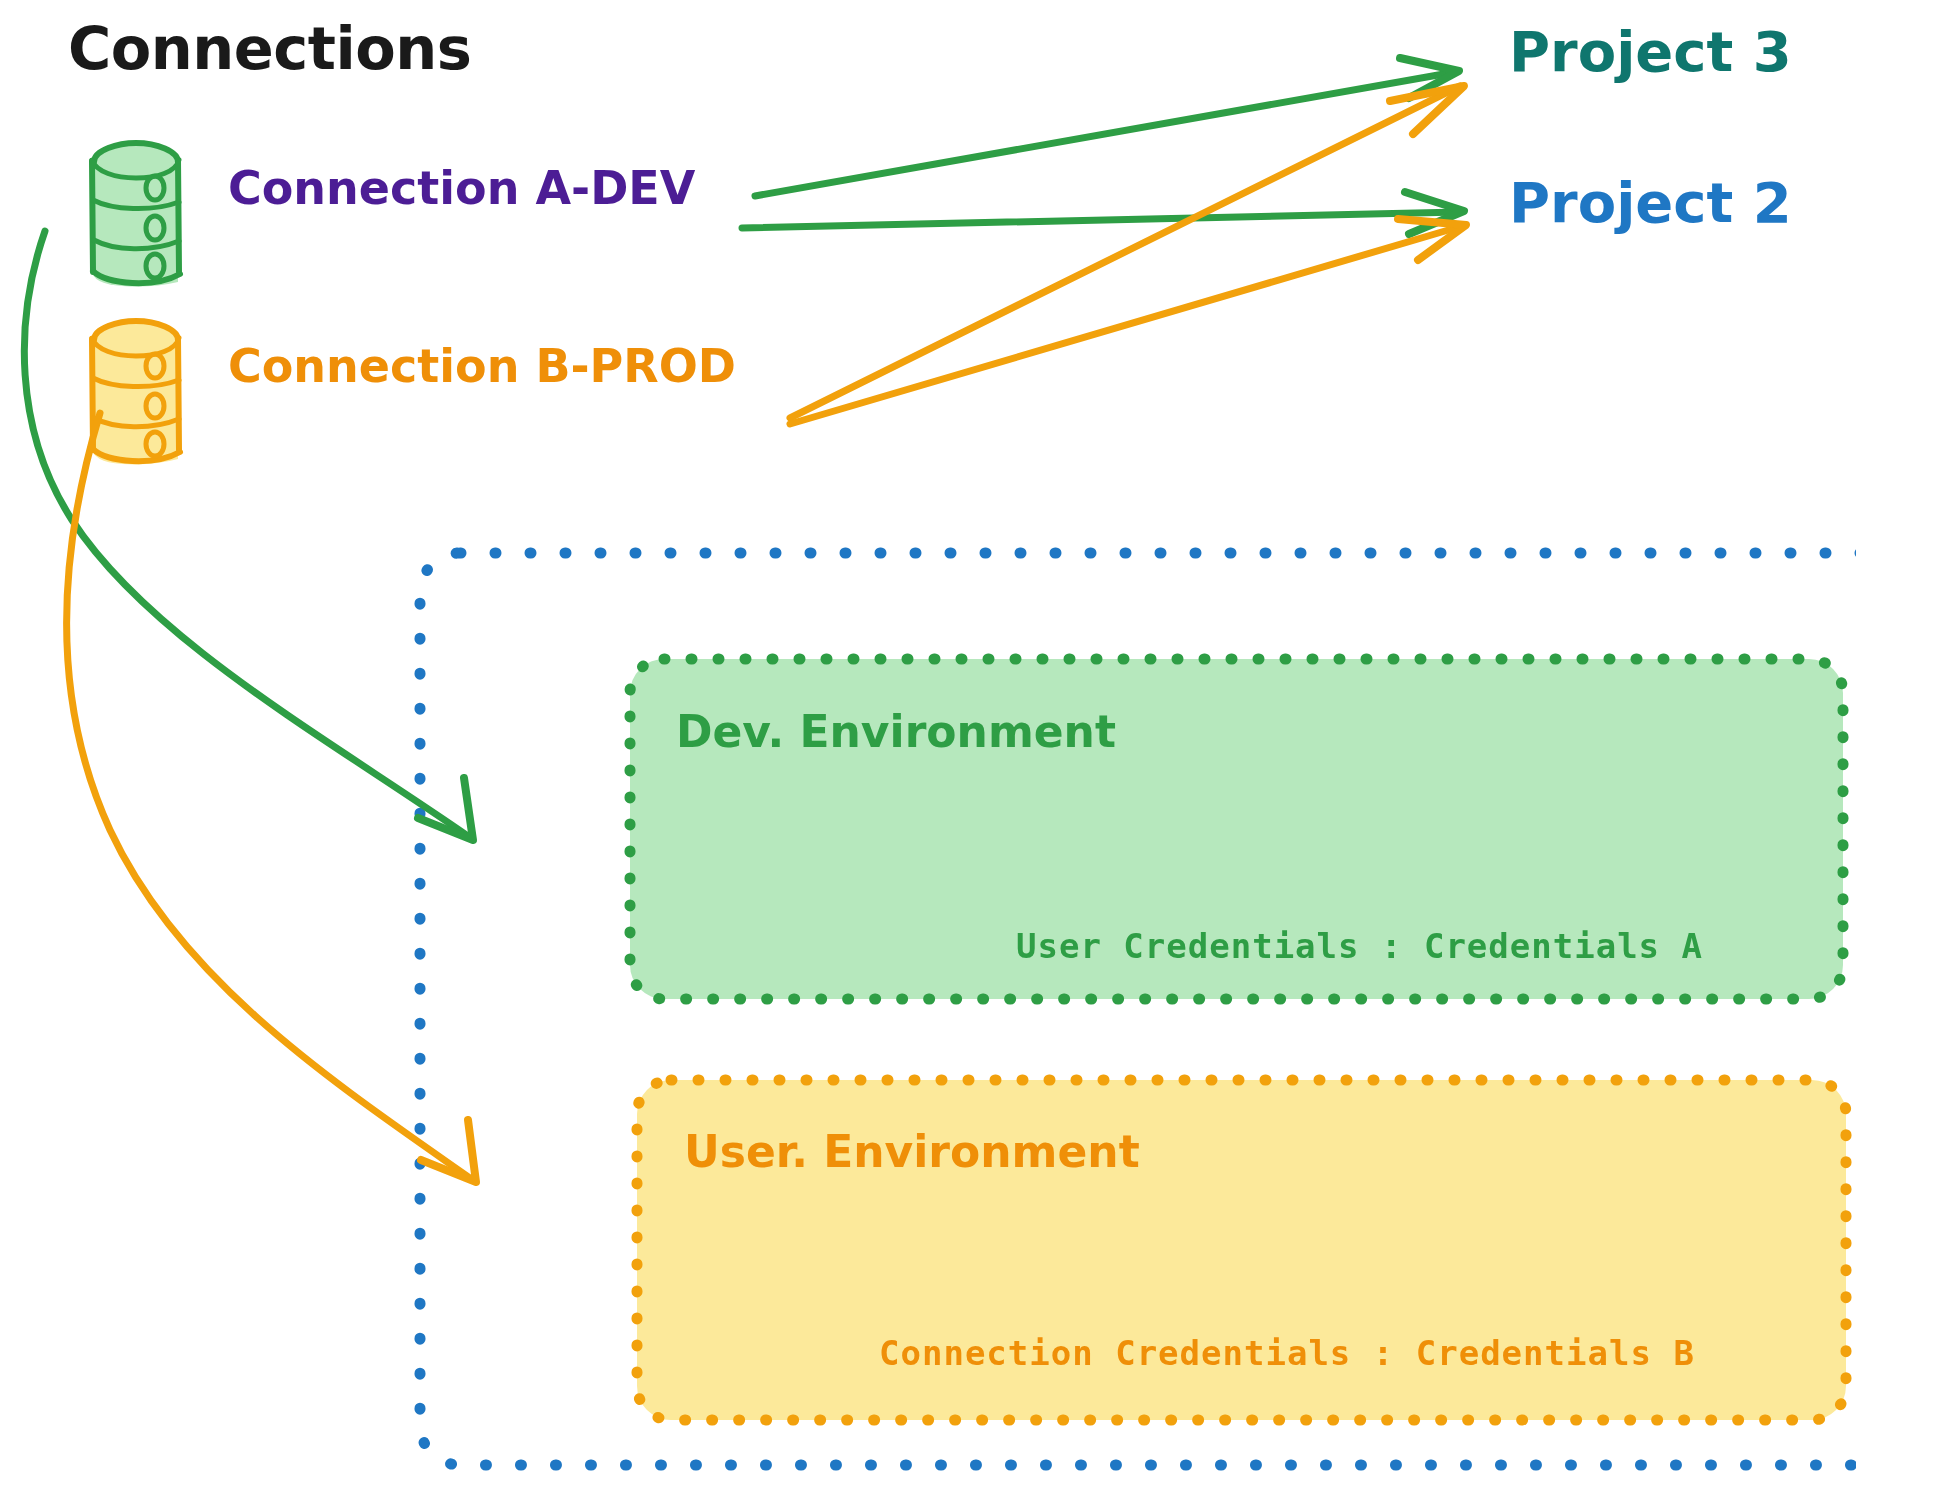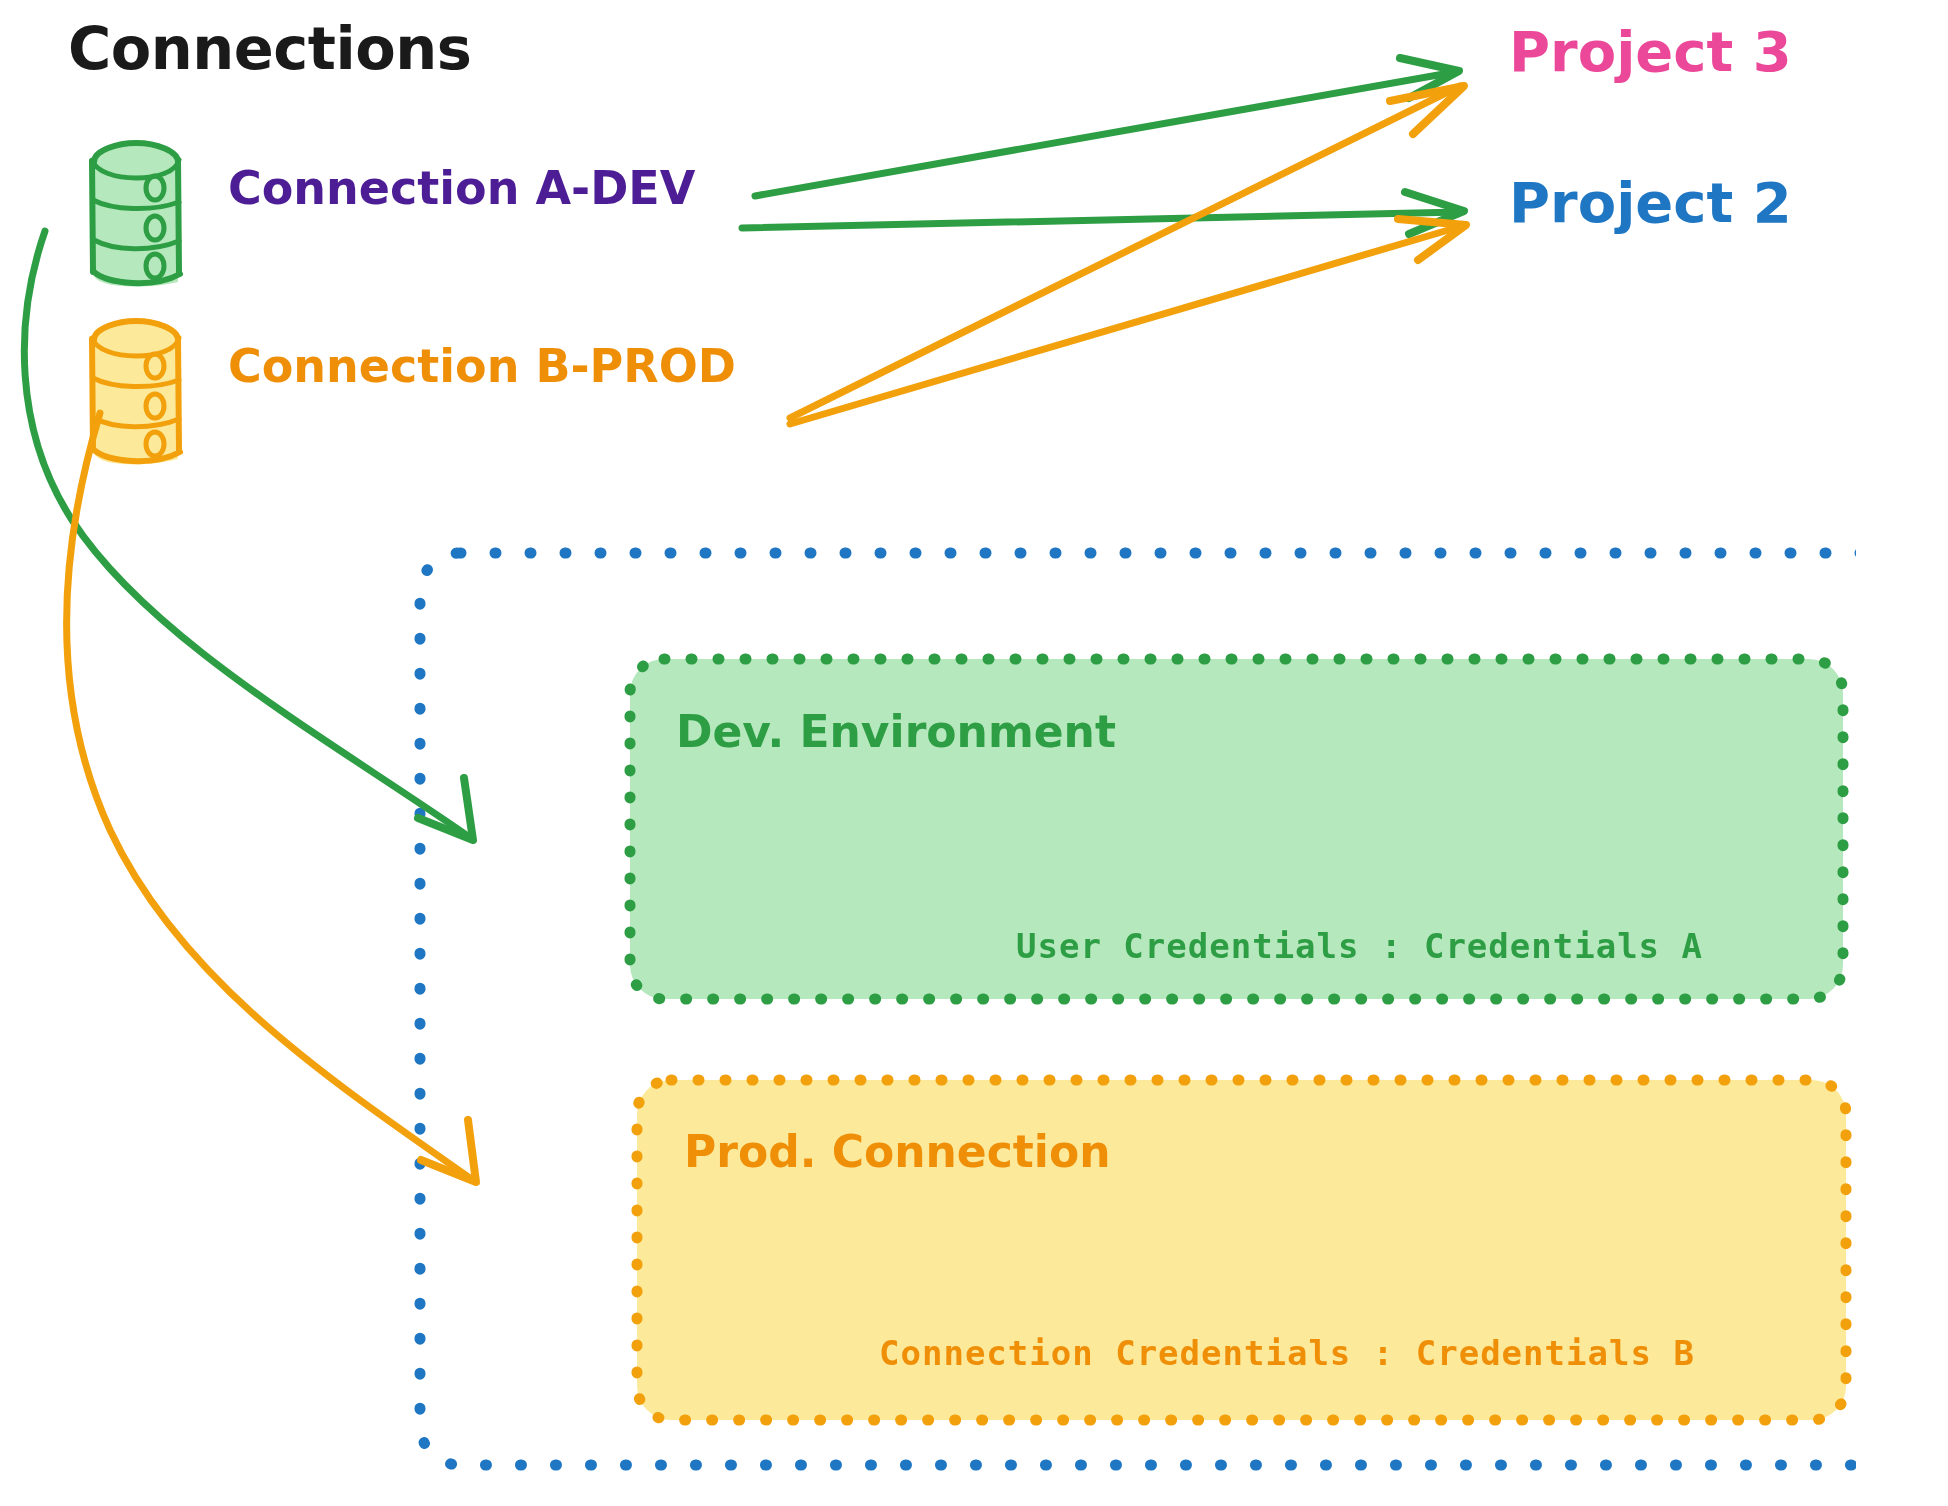--- a/index.html
+++ b/index.html
@@ -91,26 +91,26 @@
     </g>
 
   </svg>
 
   <div class="lbl hand" style="left:68px;top:19px;font-size:59px;color:#1a1a1a;letter-spacing:-0.5px;">Connections</div>
 
   <div class="lbl hand" style="left:228px;top:165px;font-size:46px;color:#4c1d95;">Connection A-DEV</div>
 
   <div class="lbl hand" style="left:228px;top:343px;font-size:46px;color:#ef8f08;">Connection B-PROD</div>
 
-  <div class="lbl hand" style="left:1509px;top:24px;font-size:56px;color:#ec4899;">Project 3</div>
+  <div class="lbl hand" style="left:1509px;top:24px;font-size:56px;color:#0f766e;">Project 3</div>
 
   <div class="lbl hand" style="left:1509px;top:175px;font-size:56px;color:#1f77c4;">Project 2</div>
 
 
   <div class="lbl hand" style="left:676px;top:710px;font-size:44px;color:#2e9e45;">Dev. Environment</div>
 
   <div class="lbl mono" style="left:1016px;top:913px;font-size:34px;color:#2e9e45;letter-spacing:1px;margin-top:16px;">User Credentials : Credentials A</div>
 
-  <div class="lbl hand" style="left:684px;top:1130px;font-size:44px;color:#ef8f08;">Prod. Connection</div>
+  <div class="lbl hand" style="left:684px;top:1130px;font-size:44px;color:#ef8f08;">User. Environment</div>
 
   <div class="lbl mono" style="left:879px;top:1336px;font-size:34px;color:#ef8f08;letter-spacing:1px;">Connection Credentials : Credentials B</div>
 
 </div>
 
 </body></html>

